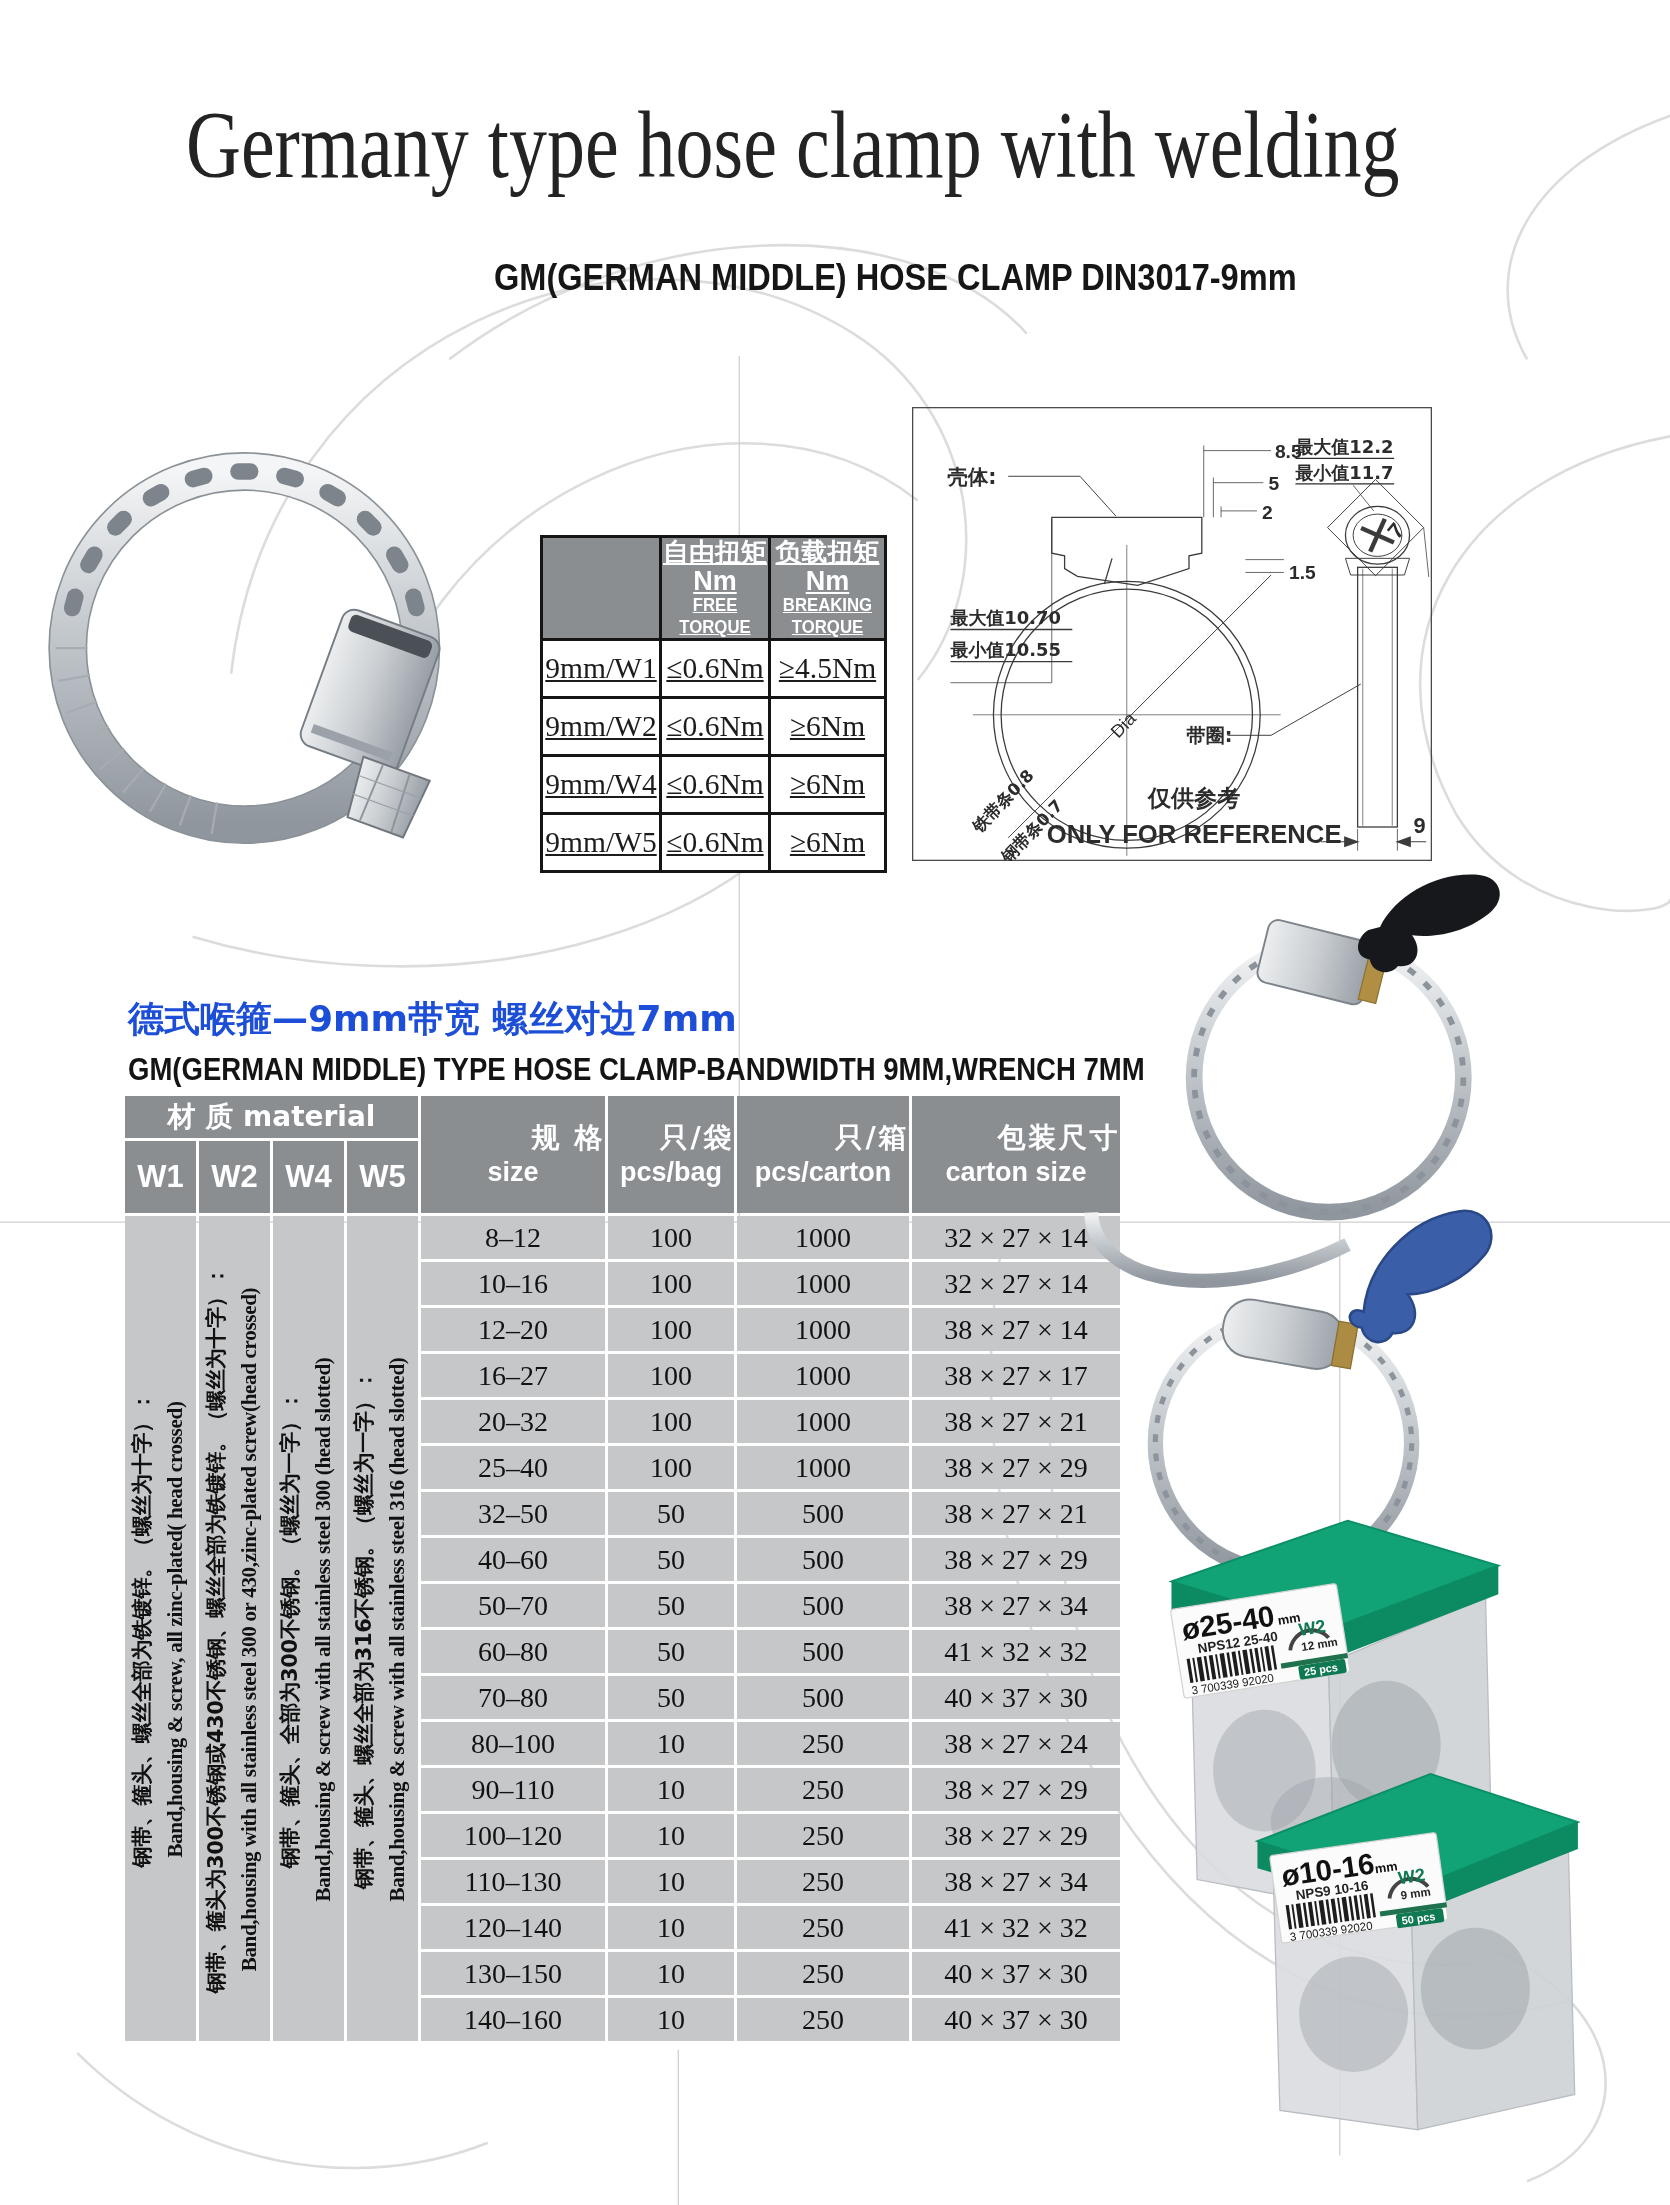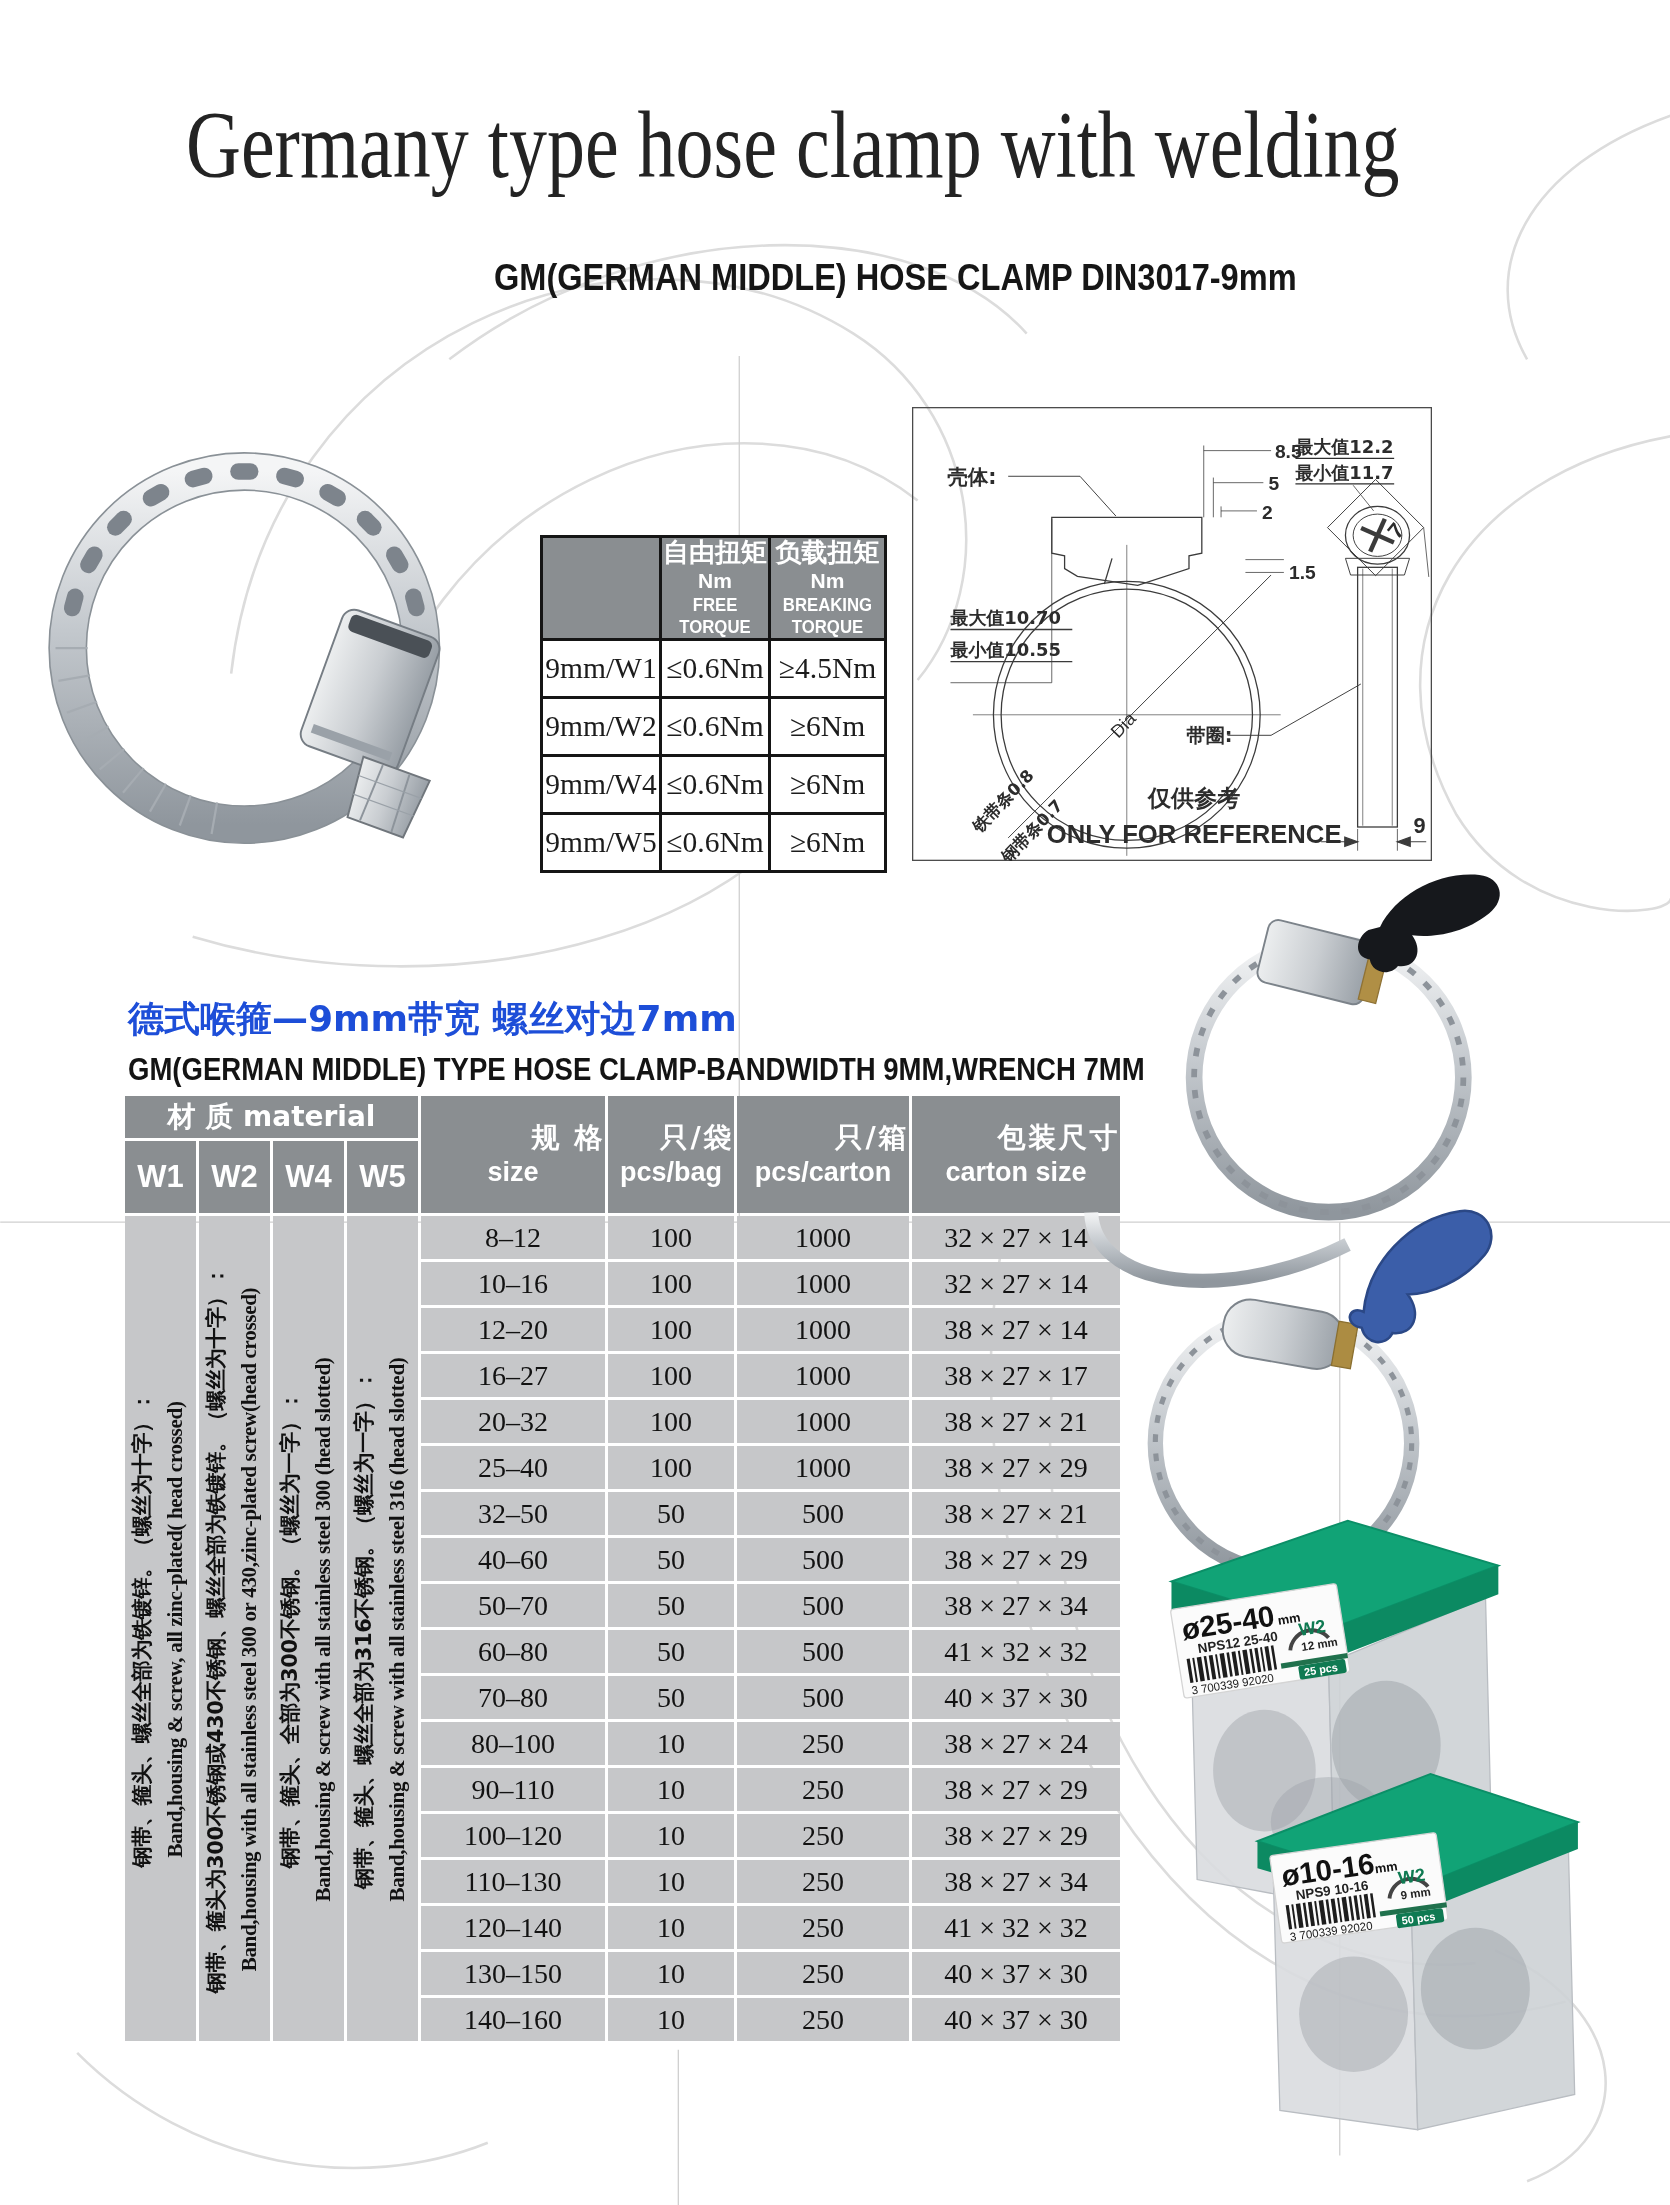--- a/index.html
+++ b/index.html
@@ -10,24 +10,24 @@
   #title{left:186px;top:90px;font-family:"Liberation Serif",serif;font-size:95px;
          color:#232323;white-space:nowrap;transform:scaleX(.8);transform-origin:0 0;}
   #subtitle{left:494px;top:257px;font-size:37px;font-weight:bold;white-space:nowrap;
             transform:scaleX(.88);transform-origin:0 0;color:#161616;}
   #heading-zh{left:128px;top:995px;font-size:36px;font-weight:bold;white-space:nowrap;
               font-family:"DejaVu Sans","Liberation Sans",sans-serif;color:#1d4ed8;}
   #heading-en{left:128px;top:1051px;font-size:32px;font-weight:bold;white-space:nowrap;
               transform:scaleX(.86);transform-origin:0 0;color:#141414;}
   
   #torque{left:540px;top:535px;border-collapse:collapse;table-layout:fixed;background:#fff;}
-  #torque th,#torque td{border:3.2px solid #151515;text-align:center;vertical-align:middle;padding:0;}
+  #torque th,#torque td{border:3.2px solid #151515;text-align:center;vertical-align:middle;padding:0;text-decoration:underline;}
   #torque th{background:#8a8e91;color:#fff;height:82px;}
   #torque .tq-zh{font-size:26px;font-weight:bold;font-family:"DejaVu Sans",sans-serif;line-height:29.5px;}
-  #torque .tq-unit{font-size:21px;font-weight:bold;line-height:26px;}
+  #torque .tq-unit{font-size:27px;font-weight:bold;line-height:26px;}
   #torque .tq-en{font-size:18.6px;font-weight:bold;line-height:22px;transform:scaleX(.9);}
   #torque td{height:55px;font-family:"Liberation Serif",serif;font-size:29.5px;background:#fff;}
   
   #drawing{left:912px;top:407px;width:520px;height:454px;}
   
   #spec{left:122px;top:1093px;border-collapse:separate;border-spacing:3.2px;table-layout:fixed;}
   #spec th{background:#8a8e91;color:#fff;text-align:center;vertical-align:middle;padding:0;}
   #spec td{background:#c6c7c9;text-align:center;vertical-align:middle;padding:0;
            font-family:"Liberation Serif",serif;font-size:28px;color:#121212;height:43px;}
   #spec .h-zh{font-size:28px;font-weight:bold;font-family:"DejaVu Sans",sans-serif;line-height:36px;letter-spacing:2.6px;text-align:right;}

